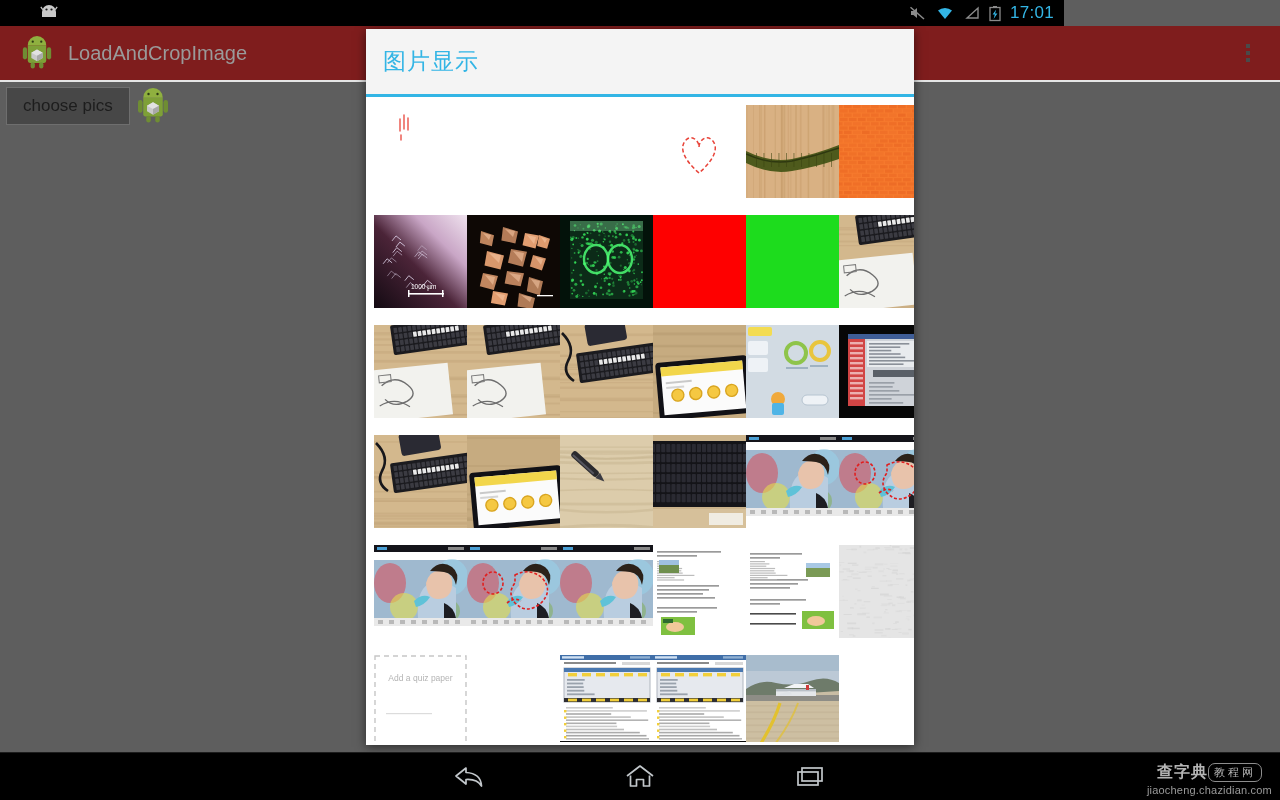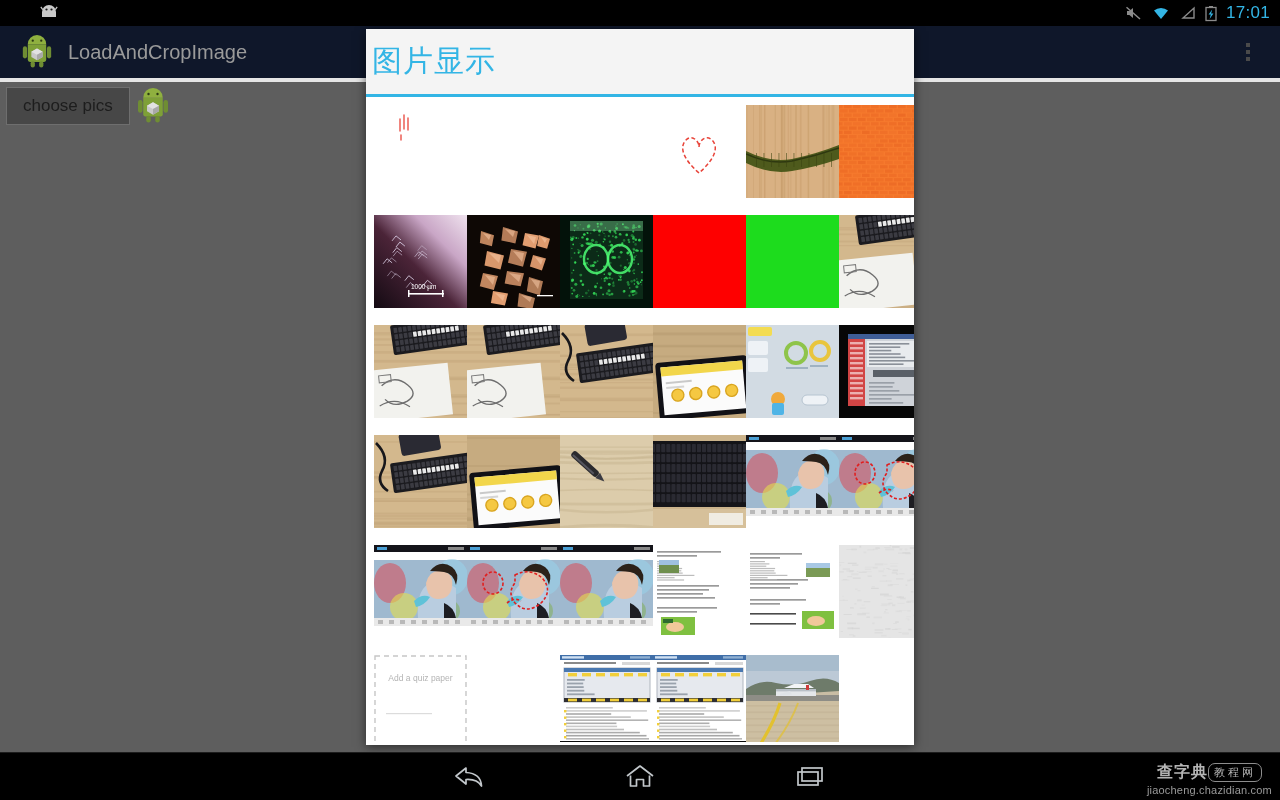--- a/index.html
+++ b/index.html
@@ -6,39 +6,39 @@
   html, body {
     width: 1280px; height: 800px;
     background: #000;
     font-family: "Liberation Sans", sans-serif;
     overflow: hidden;
   }
   #screen { position: relative; width: 1280px; height: 800px; background: #5e5e5e; }
 
   
   #status-bar {
-    position: absolute; left: 0; top: 0; width: 1280px; height: 26px;
+    position: absolute; left: 0; top: 0; width: 1064px; height: 26px;
     background: #000; display: flex; align-items: center; padding-left: 24px;
   }
   #status-left { padding-left: 14px; display: flex; align-items: center; }
   #status-right {
     margin-left: auto; padding-right: 10px;
     display: flex; align-items: center; gap: 9px;
   }
   .sb-icon { display: block; }
   #status-clock {
     color: #33b5e5; font-size: 17px; letter-spacing: .3px;
     font-family: "Liberation Sans", sans-serif;
   }
 
   
   #action-bar {
     position: absolute; left: 0; top: 26px; width: 1280px; height: 56px;
-    background: #0f172a;
-    border-bottom: 4px solid #e5e5e5;
+    background: #7f1d1d;
+    border-bottom: 2px solid #e5e5e5;
     display: flex; align-items: center;
   }
   #app-icon { margin-left: 20px; width: 34px; height: 34px; }
   #app-title {
     margin-left: 14px; color: #9a9a9a; font-size: 20px; font-weight: normal;
   }
   #overflow-menu {
     margin-left: auto; margin-right: 18px;
     width: 28px; height: 40px;
     display: flex; flex-direction: column; align-items: center;
@@ -68,21 +68,21 @@
     background: #fff;
     box-shadow: 0 2px 10px rgba(0,0,0,.55);
     overflow: hidden;
   }
   #dialog-header {
     height: 68px; background: #f4f4f4;
     border-bottom: 3px solid #33b5e5;
     display: flex; align-items: center;
   }
   #dialog-title {
-    margin-left: 6px; color: #33b5e5; font-size: 30px; font-weight: normal;
+    margin-left: 17px; color: #33b5e5; font-size: 23px; font-weight: normal;
     letter-spacing: 1px;
   }
   #dialog-body {
     position: relative; height: 645px; background: #fff;
     overflow: hidden;
   }
   #grid {
     position: relative;
     padding: 8px;
   }

